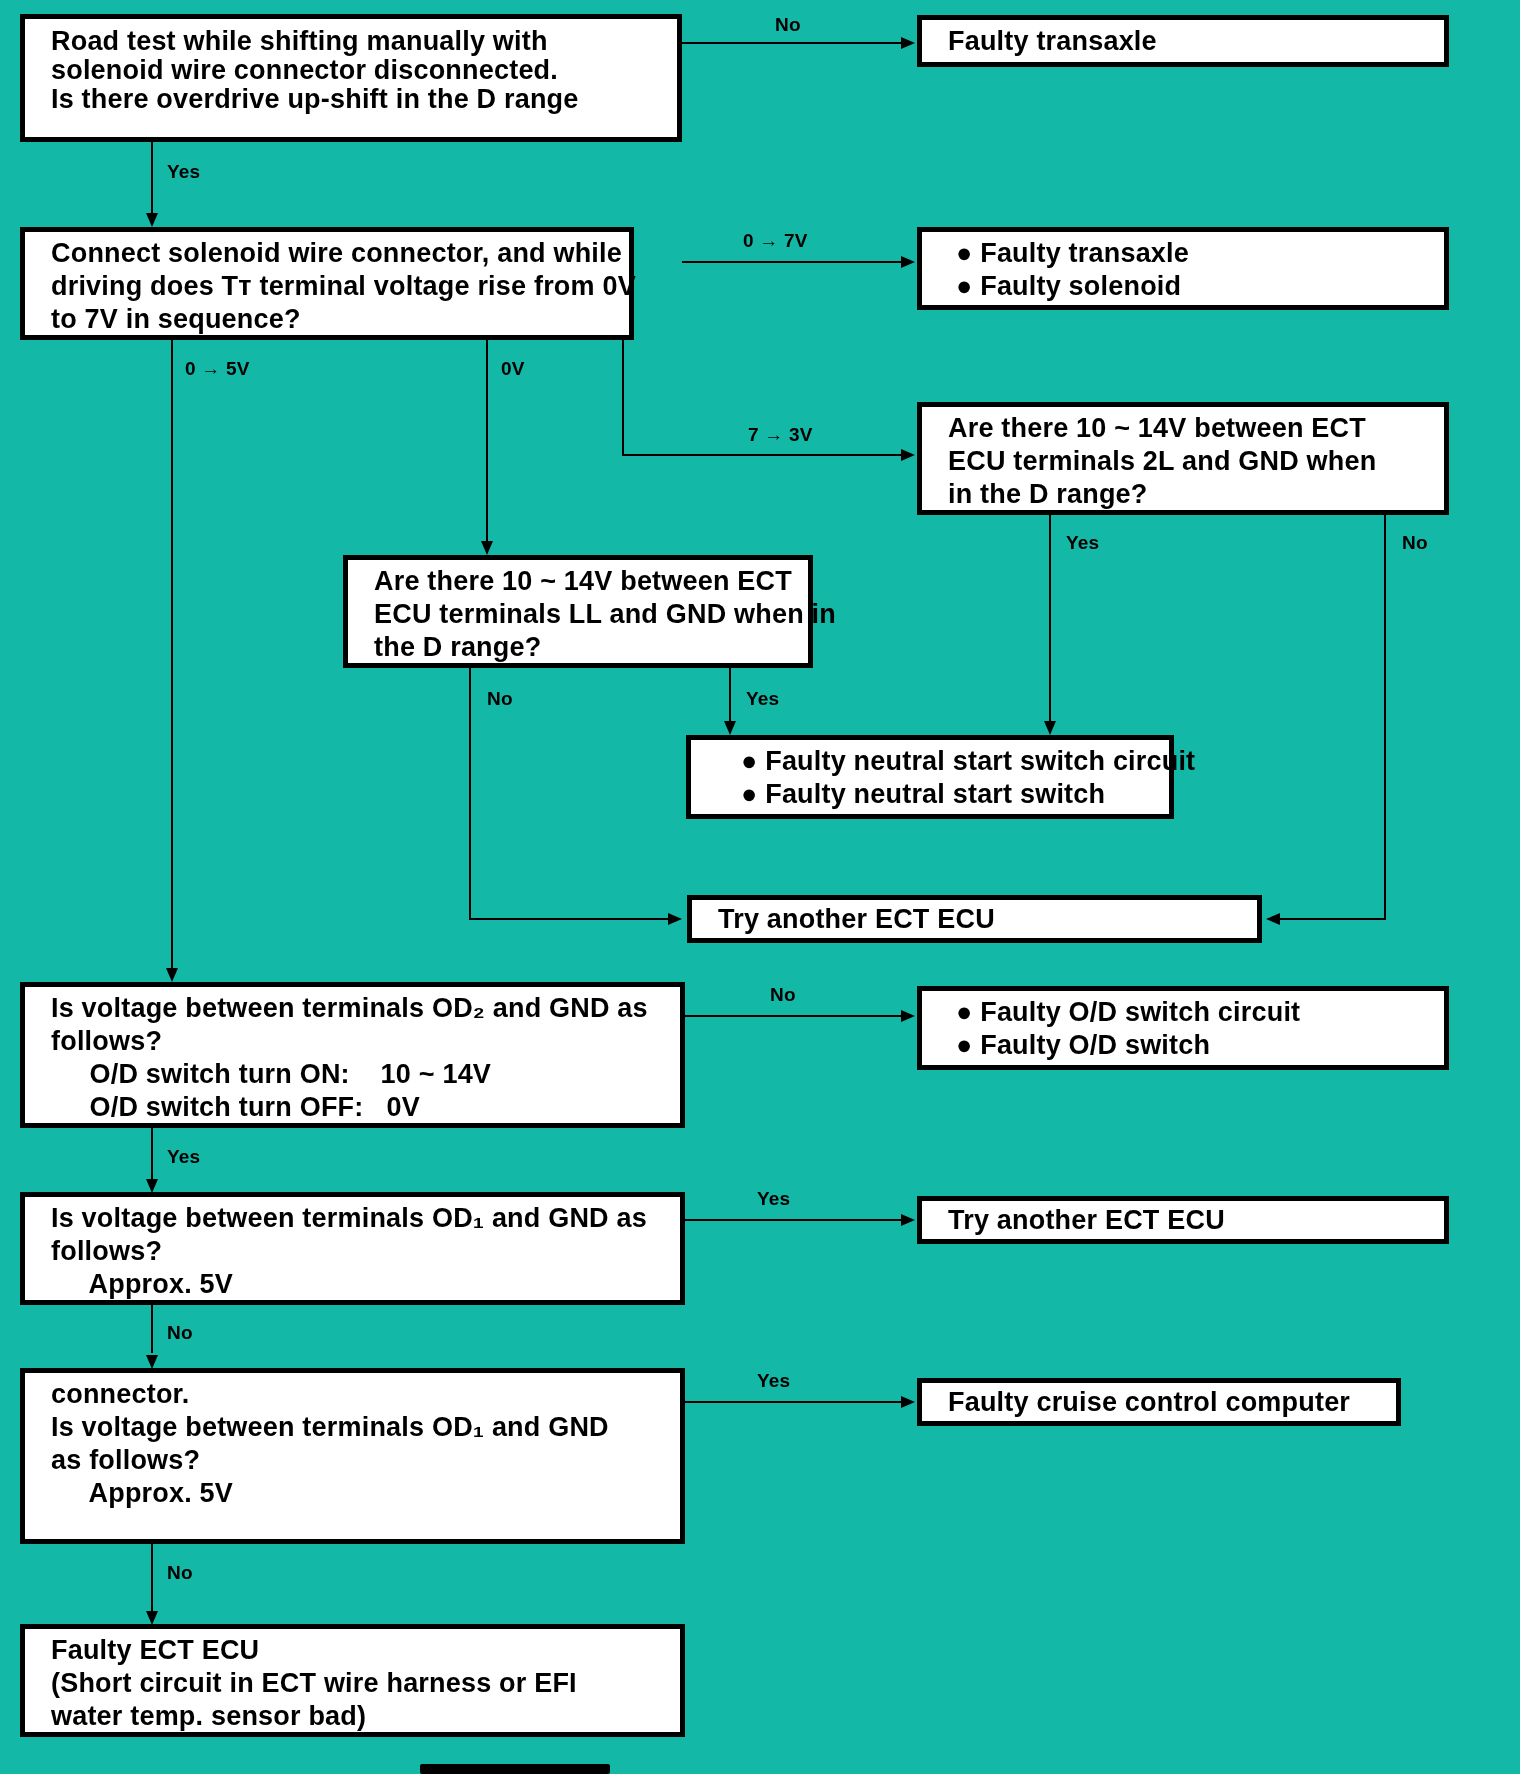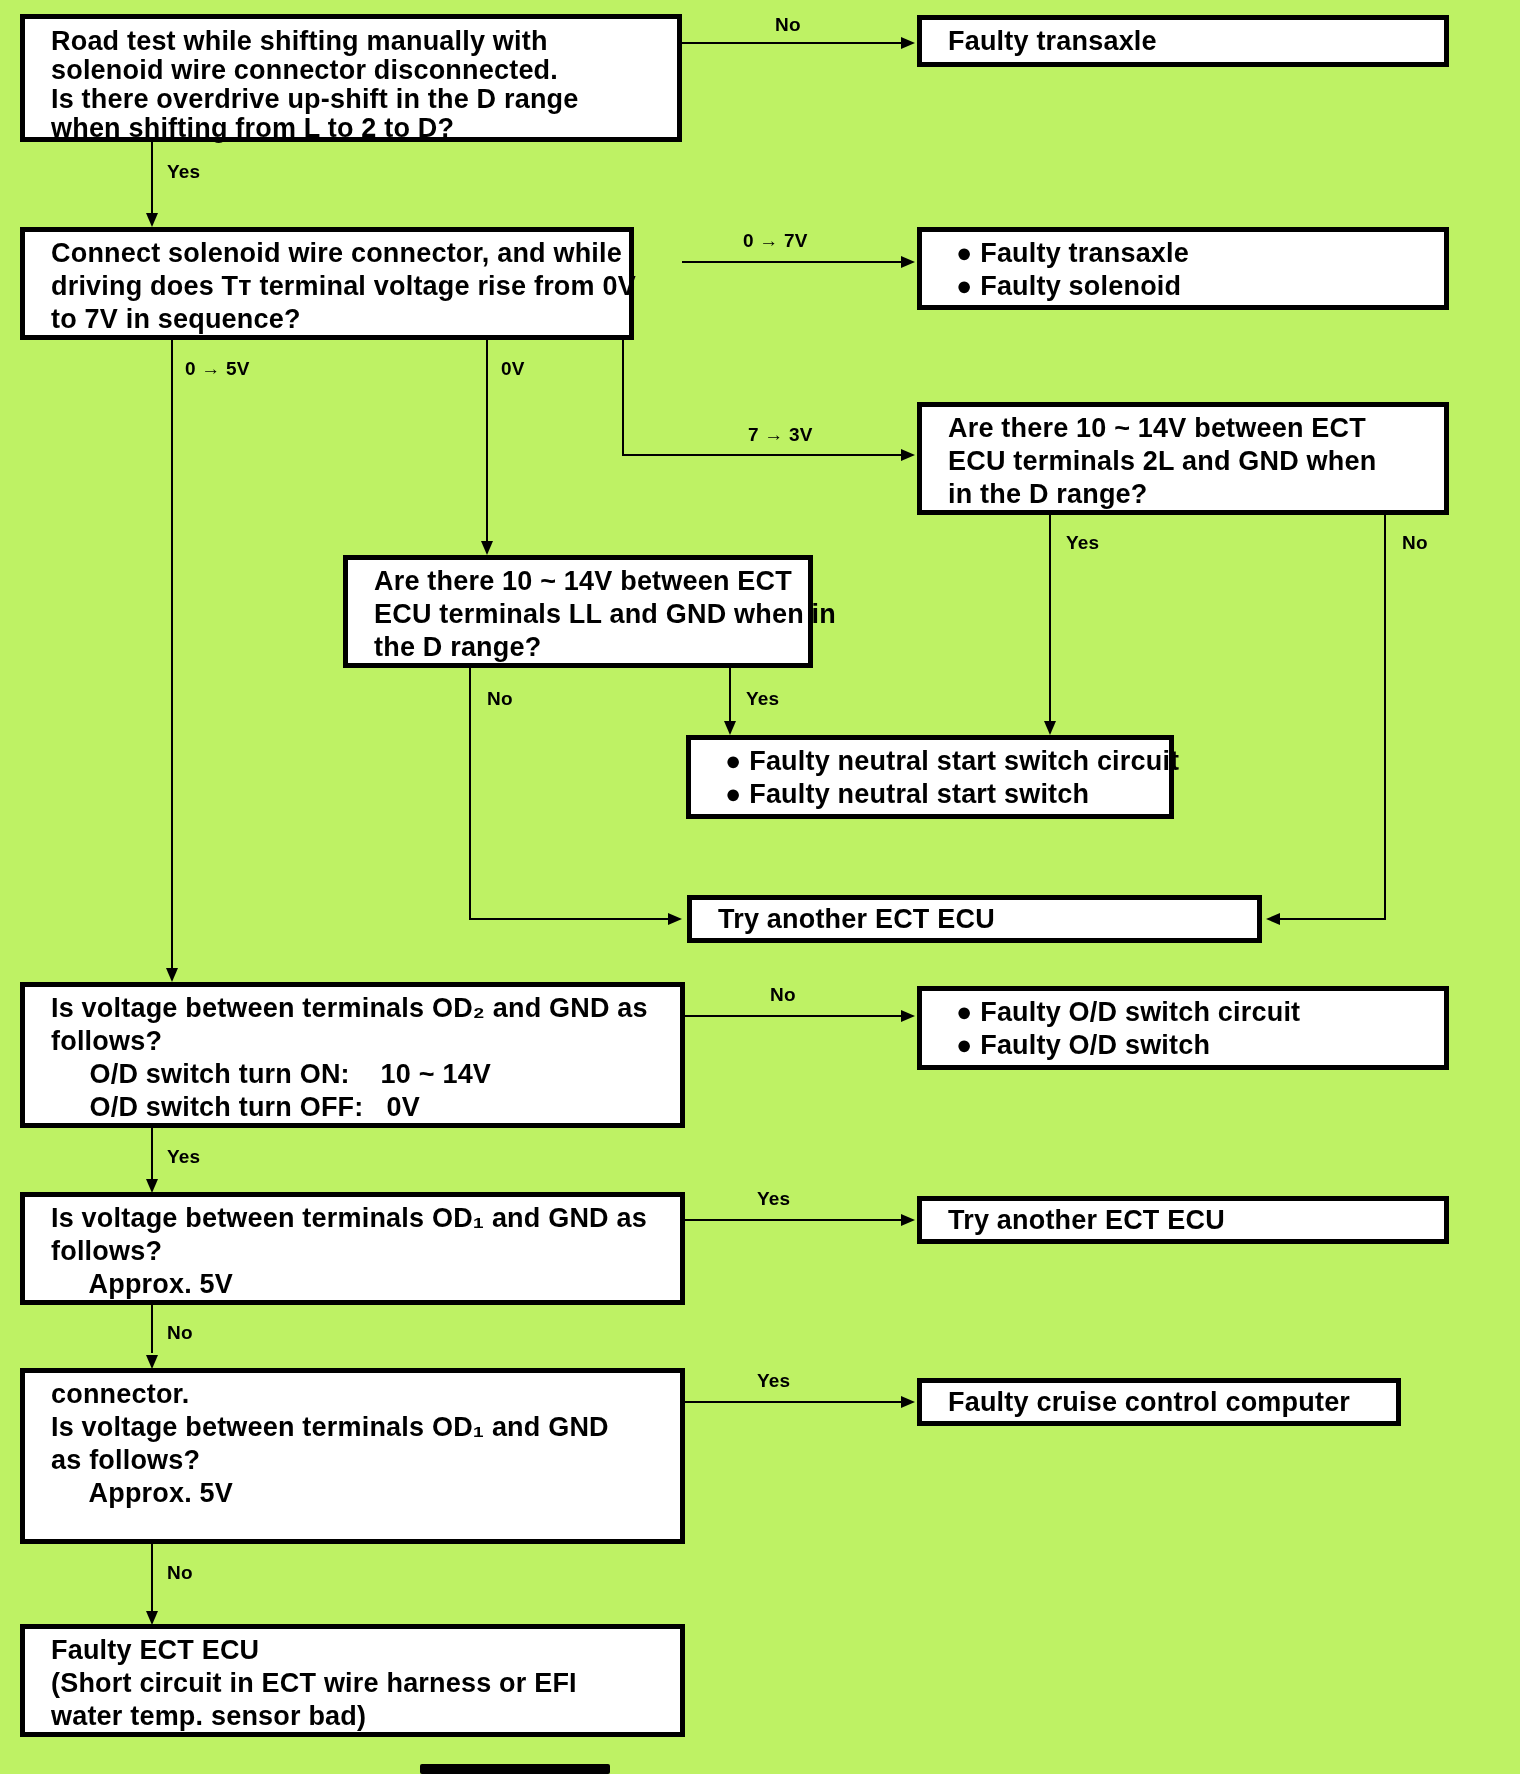--- a/index.html
+++ b/index.html
@@ -1,17 +1,17 @@
 <!DOCTYPE html>
 <html><head>
 <meta charset="utf-8">
 <style>
   html,body{margin:0;padding:0;background:#ffffff;}
   .canvas{
-    position:relative;width:1520px;height:1774px;background:#bef264;
+    position:relative;width:1520px;height:1774px;background:#14b8a6;
     font-family:"Liberation Sans",sans-serif;font-weight:700;color:#000;
     overflow:hidden;
   }
   .node{
     position:absolute;border:5px solid #000;background:#fff;box-sizing:border-box;
     padding:5px 8px 0 26px;
   }
   .ln{font-size:27px;line-height:33px;white-space:pre;letter-spacing:0.2px;}
   .lh29 .ln{line-height:29px;}
   .single{display:flex;align-items:center;padding-top:0;}
@@ -25,21 +25,20 @@
 </style>
 </head>
 <body>
 
 <div class="canvas">
 
   <div class="node lh29" style="left:20px;top:14px;width:662px;height:128px;padding-top:8px;">
     <div class="ln">Road test while shifting manually with</div>
     <div class="ln">solenoid wire connector disconnected.</div>
     <div class="ln">Is there overdrive up-shift in the D range</div>
-    <div class="ln">when shifting from L to 2 to D?</div>
   </div>
 
   <div class="node single" style="left:917px;top:15px;width:532px;height:52px;">
     <div class="ln">Faulty transaxle</div>
   </div>
 
   <div class="node" style="left:20px;top:227px;width:614px;height:113px;">
     <div class="ln">Connect solenoid wire connector, and while</div>
     <div class="ln">driving does Tᴛ terminal voltage rise from 0V</div>
     <div class="ln">to 7V in sequence?</div>
@@ -55,21 +54,21 @@
     <div class="ln">ECU terminals 2L and GND when</div>
     <div class="ln">in the D range?</div>
   </div>
 
   <div class="node" style="left:343px;top:555px;width:470px;height:113px;">
     <div class="ln">Are there 10 ~ 14V between ECT</div>
     <div class="ln">ECU terminals LL and GND when in</div>
     <div class="ln">the D range?</div>
   </div>
 
-  <div class="node" style="left:686px;top:735px;width:488px;height:84px;padding-left:34px;">
+  <div class="node" style="left:686px;top:735px;width:488px;height:84px;padding-left:50px;">
     <div class="ln">● Faulty neutral start switch circuit</div>
     <div class="ln">● Faulty neutral start switch</div>
   </div>
 
   <div class="node single" style="left:687px;top:895px;width:575px;height:48px;">
     <div class="ln">Try another ECT ECU</div>
   </div>
 
   <div class="node" style="left:20px;top:982px;width:665px;height:146px;">
     <div class="ln">Is voltage between terminals OD₂ and GND as</div>

